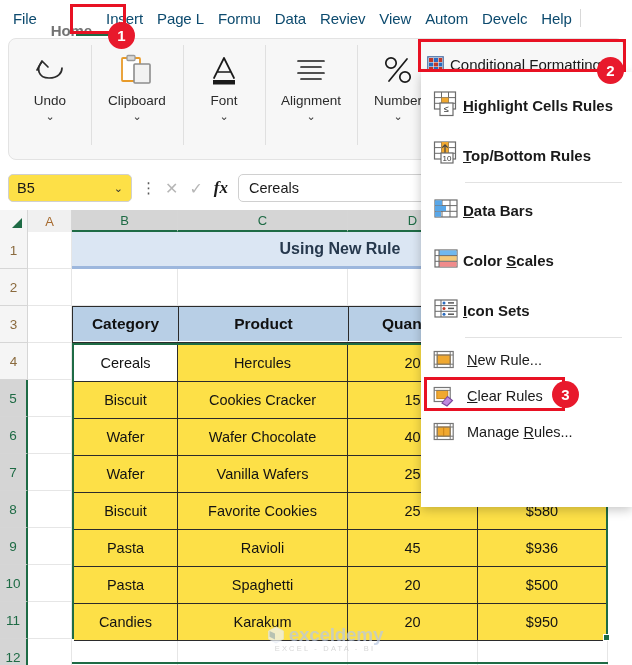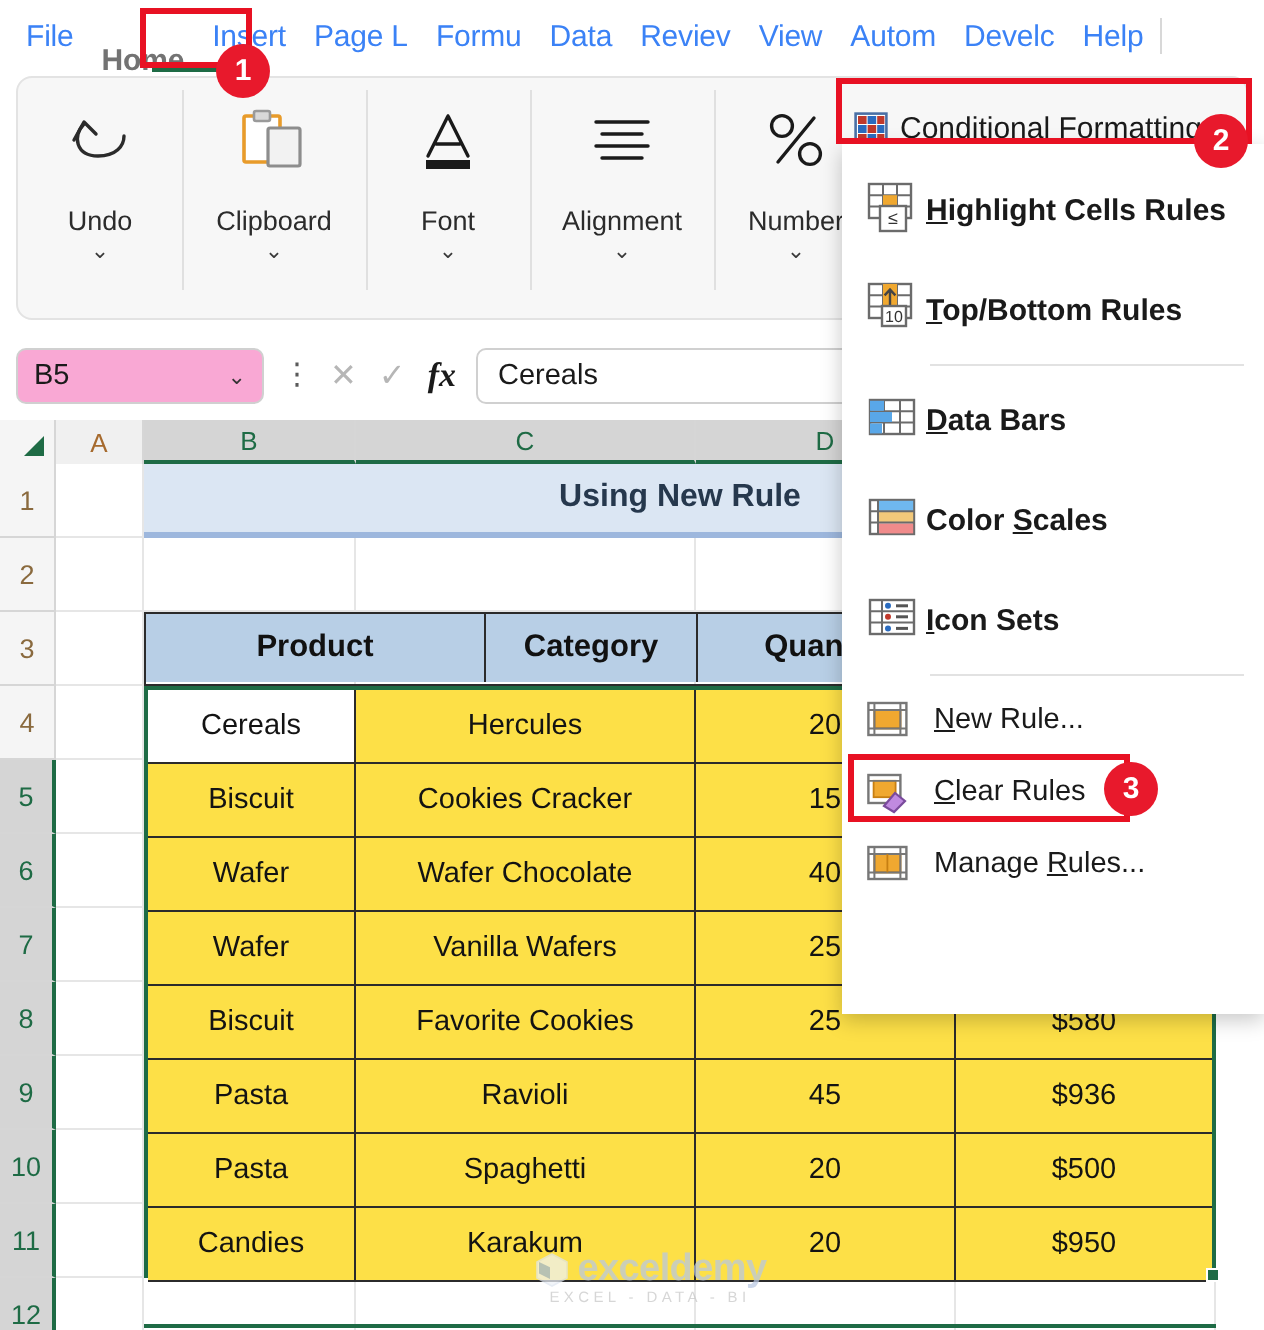--- a/index.html
+++ b/index.html
@@ -16,21 +16,21 @@
     height: 36px;
     display: flex;
     align-items: center;
     padding-left: 6px;
     background: #ffffff;
     position: relative;
     z-index: 5;
   }
   .tab {
     font-size: 15px;
-    color: #3b82f6;
+    color: #0c4a6e;
     padding: 4px 7px;
     white-space: nowrap;
     cursor: default;
     letter-spacing: -0.1px;
   }
   .tab.active {
     font-weight: bold;
     color: #737373;
     margin-top: 24px;
   }
@@ -82,21 +82,21 @@
   .rgroup + .rgroup::before {
     content: "";
     position: absolute; left: 0; top: 2px;
     width: 1px; height: 100px; background: #e0e0e0;
   }
   .rgroup .glyph {
     height: 42px;
     display: flex; align-items: center; justify-content: center;
   }
   .rgroup .rlabel {
-    font-size: 13.5px; color: #2b2b2b; margin-top: 12px;
+    font-size: 13.5px; color: #2b2b2b; margin-top: 2px;
   }
   .rgroup .chev {
     font-size: 11px; color: #3a3a3a; margin-top: 3px; line-height: 1;
   }
   .rgroup.wide { width: 92px; }
 
   
   .cf-button {
     position: absolute;
     left: 421px; top: 42px;
@@ -171,21 +171,21 @@
     position: absolute;
     left: 0; top: 166px; width: 632px; height: 44px;
     background: #fff;
     display: flex; align-items: center;
     z-index: 3;
   }
   .namebox {
     margin-left: 8px;
     width: 124px; height: 28px;
     border: 1px solid #d0d0d0; border-radius: 5px;
-    background: #f9a8d4;
+    background: #fde047;
     display: flex; align-items: center; justify-content: space-between;
     padding: 0 8px;
     font-size: 14.5px; color: #1a1a1a;
   }
   .namebox .nb-chev { font-size: 11px; color: #333; }
   .fb-dots {
     margin-left: 9px; font-size: 15px; color: #5a5a5a; letter-spacing: 0;
     line-height: 0.9;
   }
   .fb-icons {
@@ -735,22 +735,22 @@
       <div class="gcell c-b"></div>
       <div class="gcell c-c"></div>
       <div class="gcell c-d"></div>
       <div class="gcell c-e"></div>
     </div>
   </div>
 
   <div class="title-band">Using New Rule</div>
 
   <div class="thead">
+    <div class="th th-b">Category</div>
     <div class="th th-c">Product</div>
-    <div class="th th-b">Category</div>
     <div class="th th-d">Quantity</div>
     <div class="th th-e">Sales</div>
   </div>
 
   <div class="tbody">
     <div class="trow">
       <div class="td td-b active">Cereals</div>
       <div class="td td-c">Hercules</div>
       <div class="td td-d">20</div>
       <div class="td td-e">$400</div>

